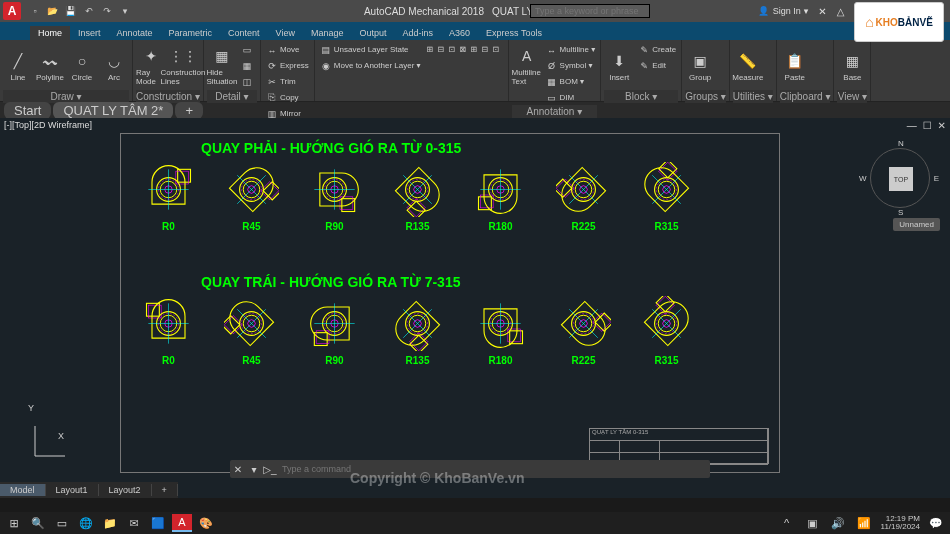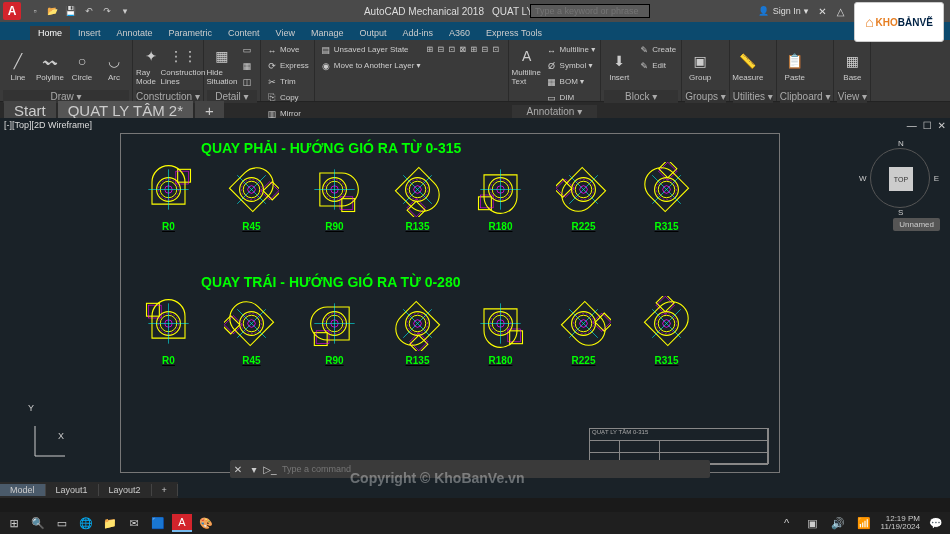--- a/index.html
+++ b/index.html
@@ -30,32 +30,32 @@
 .panel-content { display: flex; gap: 2px; flex: 1; align-items: flex-start; }
 .panel-title { text-align: center; font-size: 10px; color: #aaa; padding: 1px 0; background: #333; }
 .big-btn { display: flex; flex-direction: column; align-items: center; justify-content: center; width: 30px; height: 48px; color: #ccc; font-size: 8px; gap: 2px; }
 .big-btn .ico { width: 20px; height: 20px; display: flex; align-items: center; justify-content: center; font-size: 14px; }
 .small-stack { display: flex; flex-direction: column; gap: 1px; }
 .small-btn { display: flex; align-items: center; gap: 2px; color: #ccc; font-size: 8px; height: 15px; padding: 0 2px; white-space: nowrap; }
 .small-btn .ico { width: 12px; height: 12px; display: flex; align-items: center; justify-content: center; font-size: 9px; }
 
 
 .doc-tabs { height: 16px; background: #2a2a2a; display: flex; align-items: center; padding-left: 4px; gap: 2px; }
-.doc-tab { background: #444; color: #ccc; font-size: 15px; padding: 1px 10px; }
+.doc-tab { background: #444; color: #ccc; font-size: 13px; padding: 1px 10px; border-radius: 6px; }
 .doc-tab.active { background: #555; }
 
 
 .canvas-wrap { position: relative; height: 380px; background: #1a2228; padding-left: 27px; }
 .viewport-label { position: absolute; top: 2px; left: 4px; color: #ddd; font-size: 9px; }
 .viewport-controls { position: absolute; top: 2px; right: 4px; display: flex; gap: 6px; color: #ccc; font-size: 10px; }
 
 .drawing { position: absolute; left: 120px; top: 15px; width: 660px; height: 340px; border: 1px solid #777; }
 .section-title { color: #00ff00; font-size: 14px; font-weight: bold; position: absolute; }
 .row { position: absolute; display: flex; gap: 28px; }
-.fan-item { display: flex; flex-direction: column; align-items: center; gap: 4px; text-decoration: underline; }
+.fan-item { display: flex; flex-direction: column; align-items: center; gap: 4px; }
 .fan-svg { width: 55px; height: 55px; }
 .fan-label { color: #00ff00; font-size: 10px; font-weight: bold; }
 
 .title-block { position: absolute; right: 10px; bottom: 8px; width: 180px; height: 36px; border: 1px solid #888; }
 .title-block div { border-bottom: 1px solid #888; height: 12px; font-size: 6px; color: #aaa; display: flex; }
 .title-block div span { border-right: 1px solid #888; padding: 0 2px; }
 
 .watermark { position: absolute; color: rgba(255,255,255,0.35); font-weight: bold; pointer-events: none; }
 .wm1 { left: 100px; top: 296px; font-size: 18px; }
 .wm2 { left: 350px; top: 470px; font-size: 14px; }
@@ -478,21 +478,21 @@
       <circle r="9" fill="none" stroke="#ff0" stroke-width="1"></circle>
       <circle r="4" fill="none" stroke="#f0f" stroke-width="0.8"></circle>
       <line x1="-22" y1="0" x2="22" y2="0" stroke="#0ff" stroke-width="0.6"></line>
       <line x1="0" y1="-22" x2="0" y2="22" stroke="#0ff" stroke-width="0.6"></line>
       <circle r="11" fill="none" stroke="#f0f" stroke-width="0.5" stroke-dasharray="2 2"></circle>
     </g>
   </svg>
           <div class="fan-label">R315</div>
         </div>
       </div>
-    <div class="section-title" style="left:80px;top:140px">QUAY TRÁI - HƯỚNG GIÓ RA TỪ 0-280</div>
+    <div class="section-title" style="left:80px;top:140px">QUAY TRÁI - HƯỚNG GIÓ RA TỪ 7-315</div>
     <div class="row" style="left:20px;top:162px" id="row2">
         <div class="fan-item">
           <svg class="fan-svg" viewBox="0 0 60 60">
     <g transform="translate(30,30) scale(-1,1) rotate(0)">
       <rect x="10" y="-22" width="14" height="14" fill="none" stroke="#ff0" stroke-width="1.2"></rect>
       <rect x="10" y="-22" width="14" height="14" fill="none" stroke="#f0f" stroke-width="0.6" transform="translate(-2,2)"></rect>
       <path d="M -18 -8 L -18 16 L 18 16 L 18 -8 A 18 18 0 0 0 -18 -8 Z" fill="none" stroke="#ff0" stroke-width="1.2"></path>
       <circle r="13" fill="none" stroke="#ff0" stroke-width="1.2"></circle>
       <circle r="9" fill="none" stroke="#ff0" stroke-width="1"></circle>
       <circle r="4" fill="none" stroke="#f0f" stroke-width="0.8"></circle>

